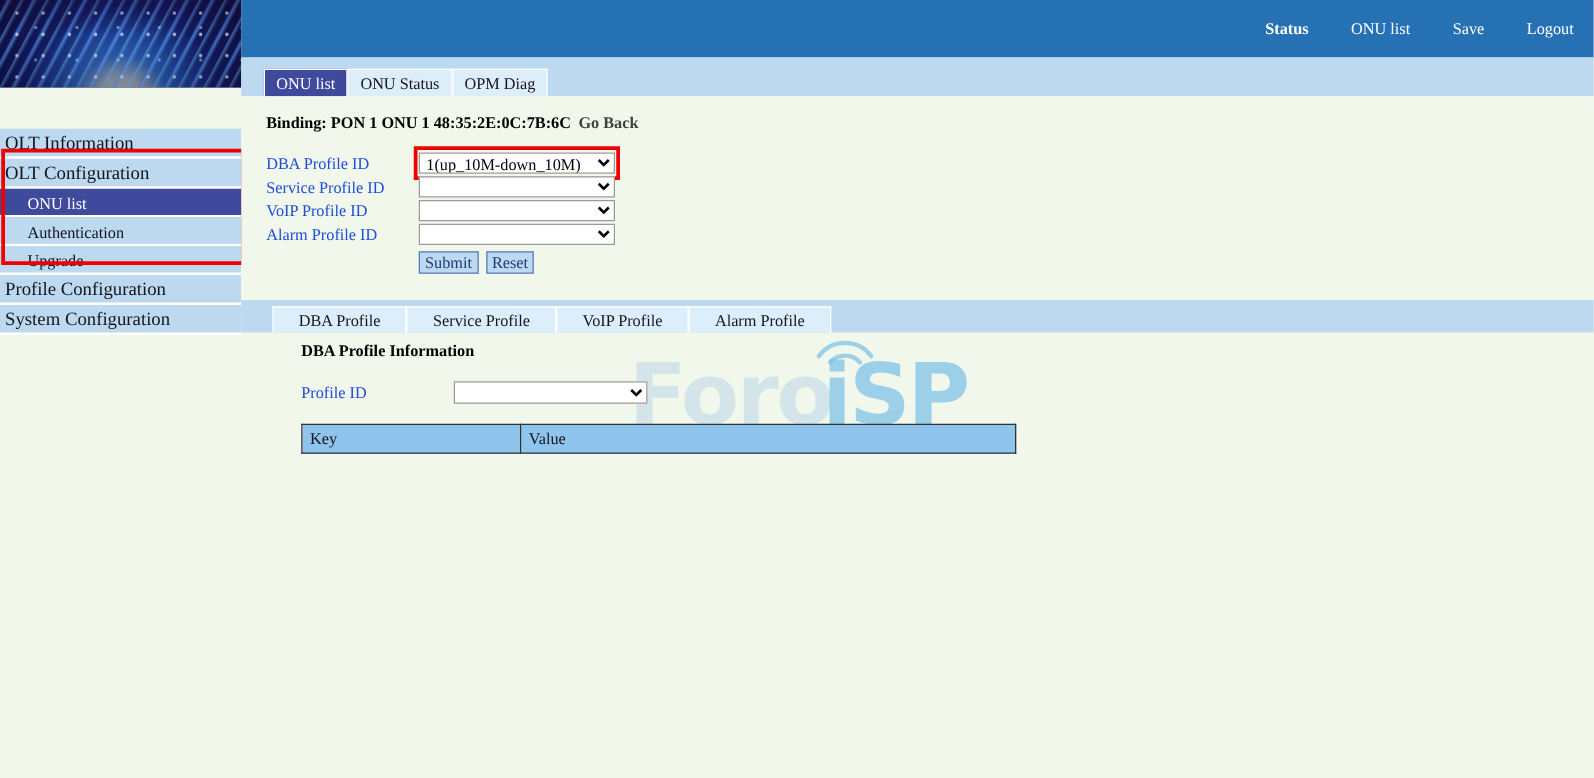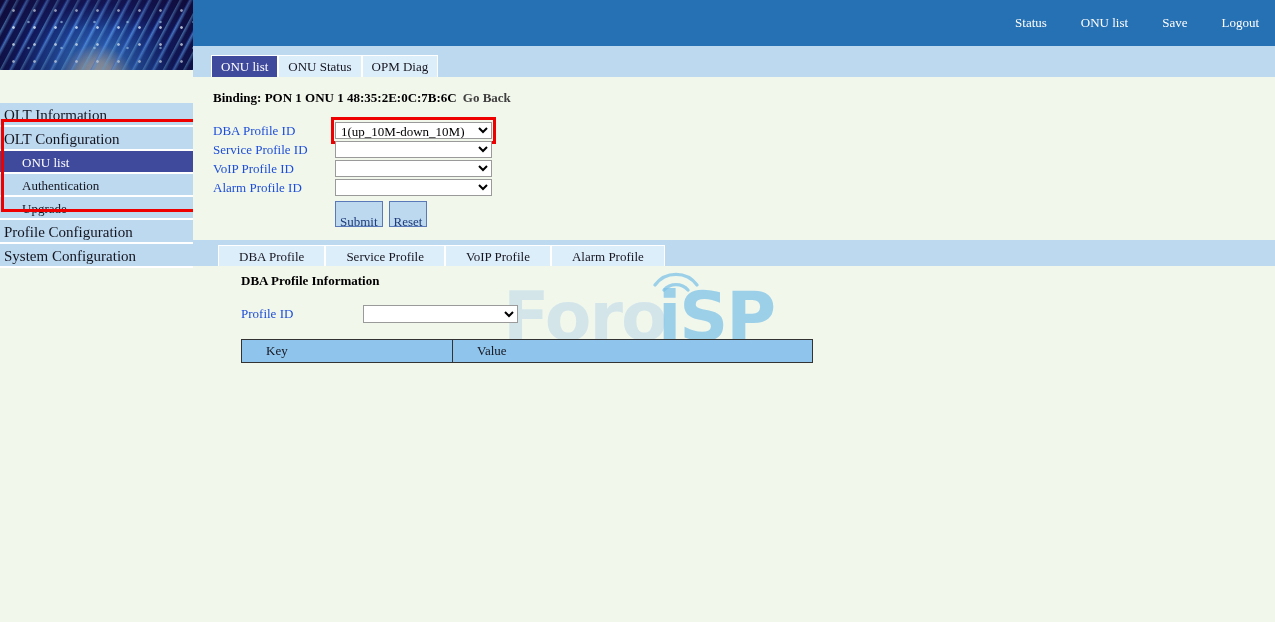--- a/index.html
+++ b/index.html
@@ -130,21 +130,21 @@
     align-items: center;
   }
   #header-nav a {
     color: #ffffff;
     font-size: 13px;
     text-decoration: none;
     margin-left: 34px;
     white-space: nowrap;
     cursor: pointer;
   }
-  #header-nav a:first-child { margin-left: 0; }
+  #header-nav a:first-child { margin-left: 0; font-weight: bold; }
   #header-nav a.last { margin-right: 16px; }
 
   
   #tabbar {
     position: absolute;
     left: 193px; top: 46px;
     width: 1082px;
     height: 31px;
     background: #bcd9ef;
   }
@@ -230,21 +230,21 @@
     margin-left: 122px;
     margin-top: 4px;
     gap: 6px;
   }
   .btn {
     font-family: "Liberation Serif", serif;
     font-size: 13px;
     color: #1f3a78;
     background: #bcd9ef;
     border: 1px solid #5a79b8;
-    padding: 12px 4px;
+    padding: 0px 4px;
     height: 18px;
     line-height: 16px;
     cursor: pointer;
   }
 
   
   #subtabbar {
     position: absolute;
     left: 0; top: 163px;
     width: 1082px;
@@ -305,21 +305,21 @@
     width: 572px;
     border-collapse: collapse;
     border: 1px solid #333;
   }
   #kv-table th {
     background: #8fc5ec;
     border: 1px solid #333;
     font-weight: normal;
     font-size: 13px;
     text-align: left;
-    padding: 3px 24px;
+    padding: 3px 6px;
     color: #15151f;
     height: 16px;
   }
   #kv-table th.col-key { width: 162px; }
 
   
   #watermark {
     position: absolute;
     left: 310px; top: 180px;
     width: 300px;

